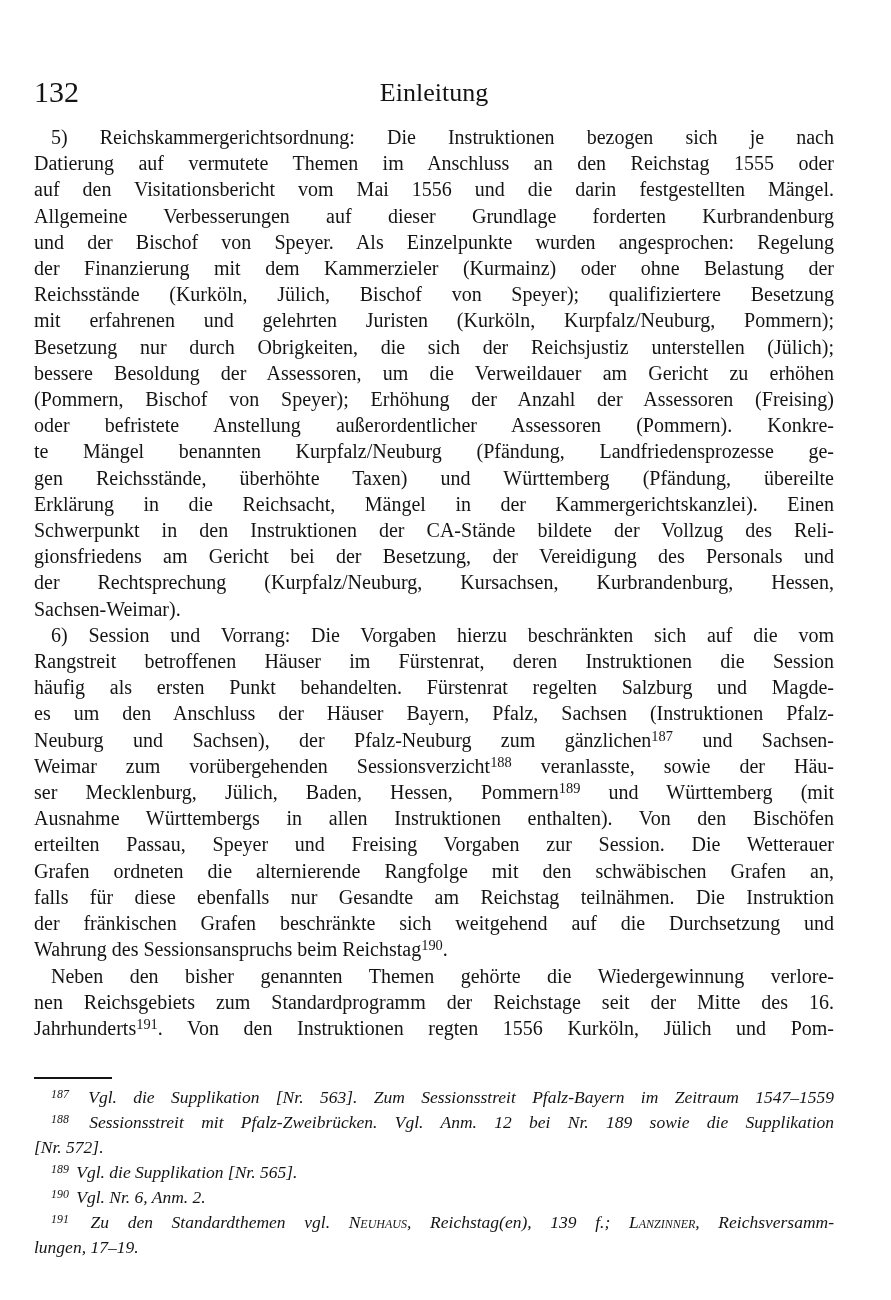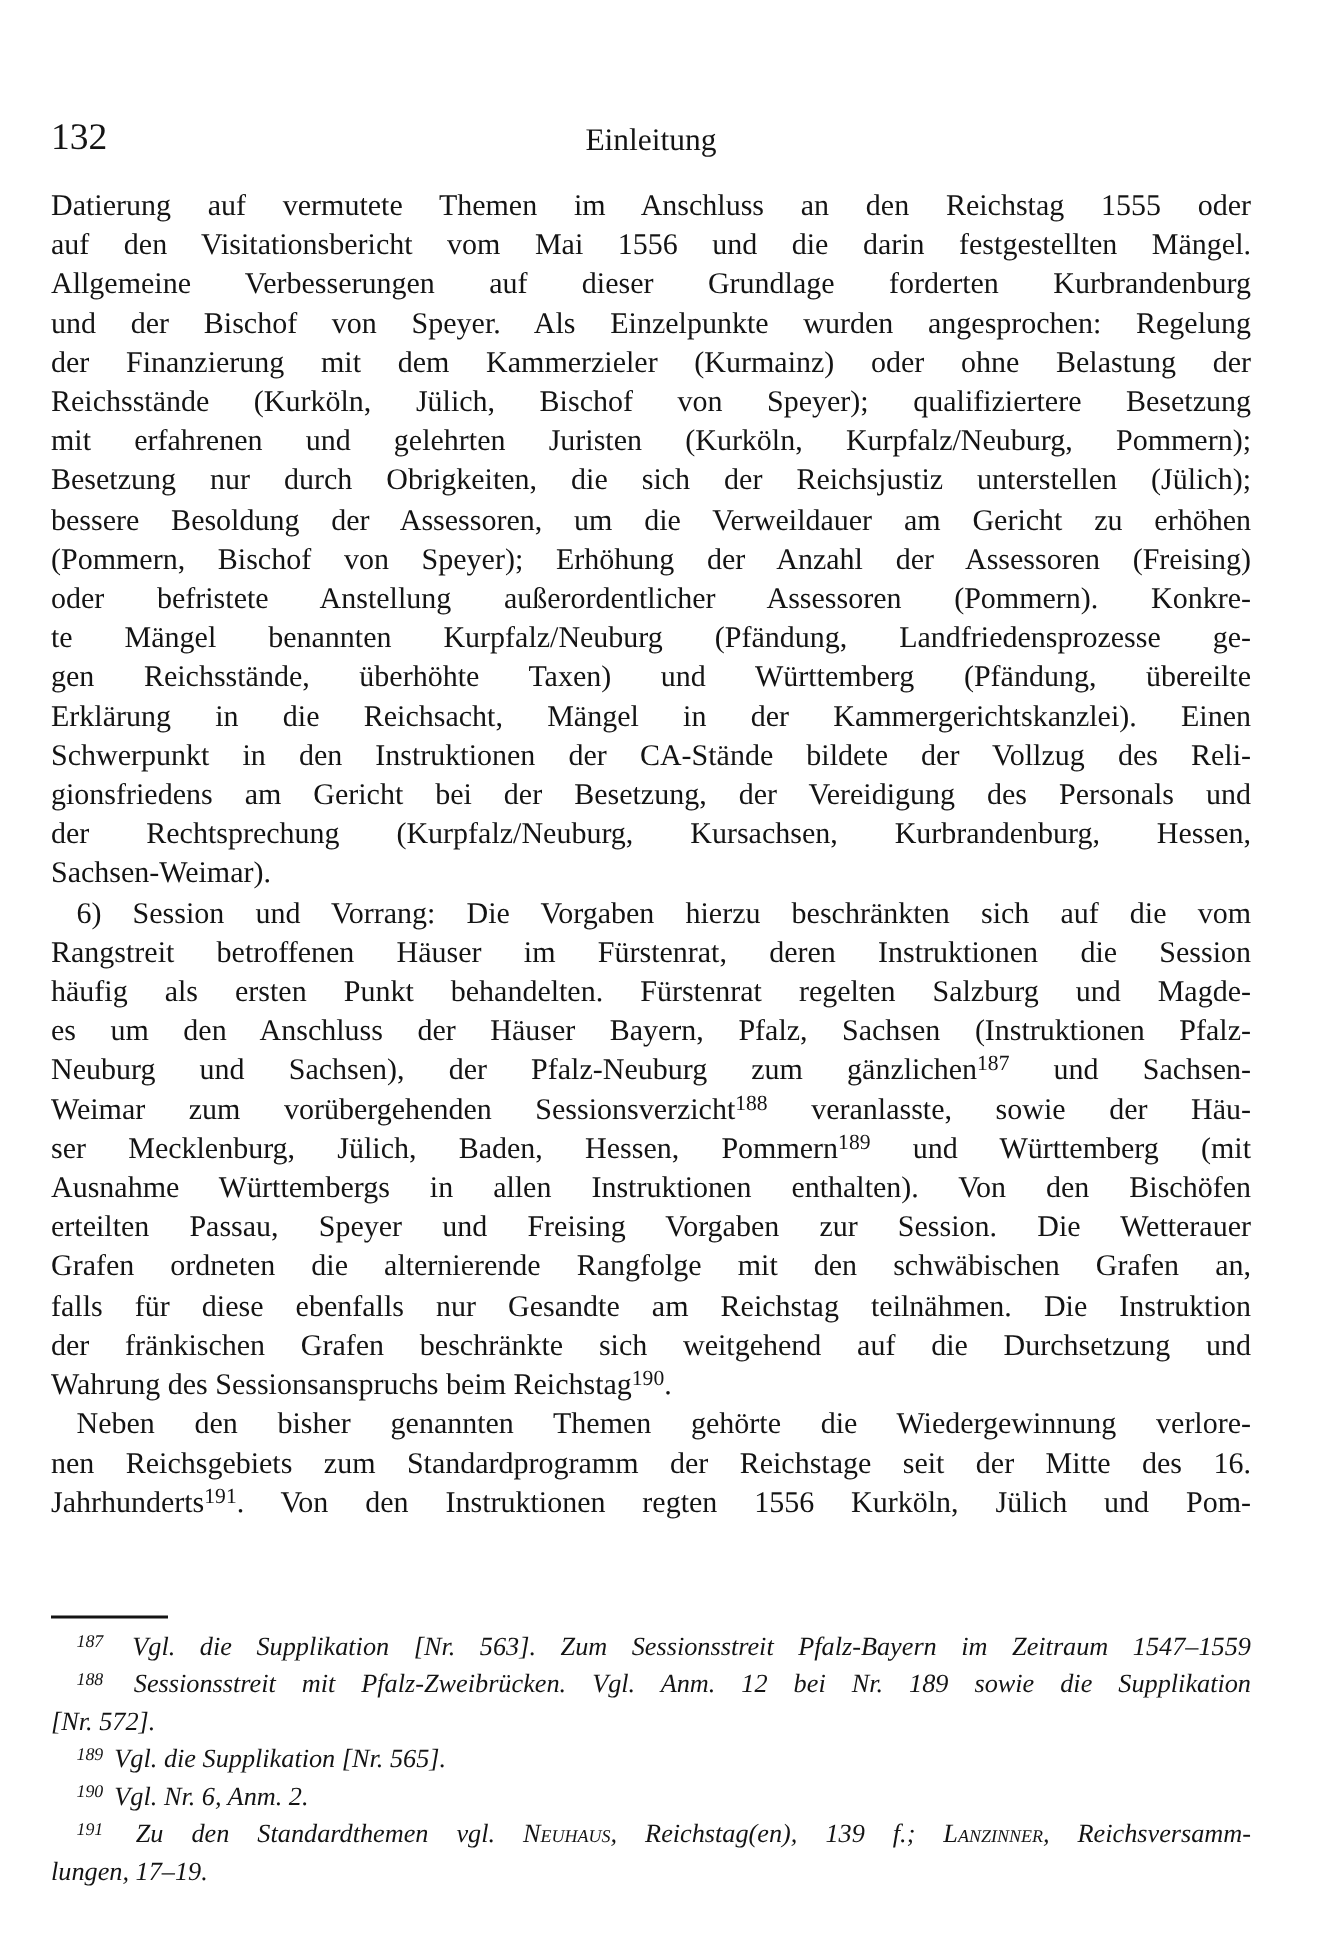--- a/index.html
+++ b/index.html
@@ -20,30 +20,30 @@
     position: absolute;
     top: 78px;
     left: 34px;
     width: 800px;
     height: 30px;
   }
   .page-number {
     position: absolute;
     left: 0;
     top: 0;
-    font-size: 25px;
+    font-size: 30px;
     line-height: 28px;
   }
   .running-title {
     position: absolute;
     left: 0;
     top: 2px;
     width: 100%;
     text-align: center;
-    font-size: 21px;
+    font-size: 26px;
     line-height: 26px;
   }
   .body-text {
     position: absolute;
     top: 124px;
     left: 34px;
     width: 800px;
     font-size: 20px;
     line-height: 26.2px;
   }
@@ -95,20 +95,21 @@
 
 <div class="page">
 
   <div class="running-header">
     <span class="page-number">132</span>
     <span class="running-title">Einleitung</span>
   </div>
 
   <div class="body-text">
       <div>
+        <div class="line indent">5) Reichskammergerichtsordnung: Die Instruktionen bezogen sich je nach</div>
         <div class="line">Datierung auf vermutete Themen im Anschluss an den Reichstag 1555 oder</div>
         <div class="line">auf den Visitationsbericht vom Mai 1556 und die darin festgestellten Mängel.</div>
         <div class="line">Allgemeine Verbesserungen auf dieser Grundlage forderten Kurbrandenburg</div>
         <div class="line">und der Bischof von Speyer. Als Einzelpunkte wurden angesprochen: Regelung</div>
         <div class="line">der Finanzierung mit dem Kammerzieler (Kurmainz) oder ohne Belastung der</div>
         <div class="line">Reichsstände (Kurköln, Jülich, Bischof von Speyer); qualifiziertere Besetzung</div>
         <div class="line">mit erfahrenen und gelehrten Juristen (Kurköln, Kurpfalz/Neuburg, Pommern);</div>
         <div class="line">Besetzung nur durch Obrigkeiten, die sich der Reichsjustiz unterstellen (Jülich);</div>
         <div class="line">bessere Besoldung der Assessoren, um die Verweildauer am Gericht zu erhöhen</div>
         <div class="line">(Pommern, Bischof von Speyer); Erhöhung der Anzahl der Assessoren (Freising)</div>

